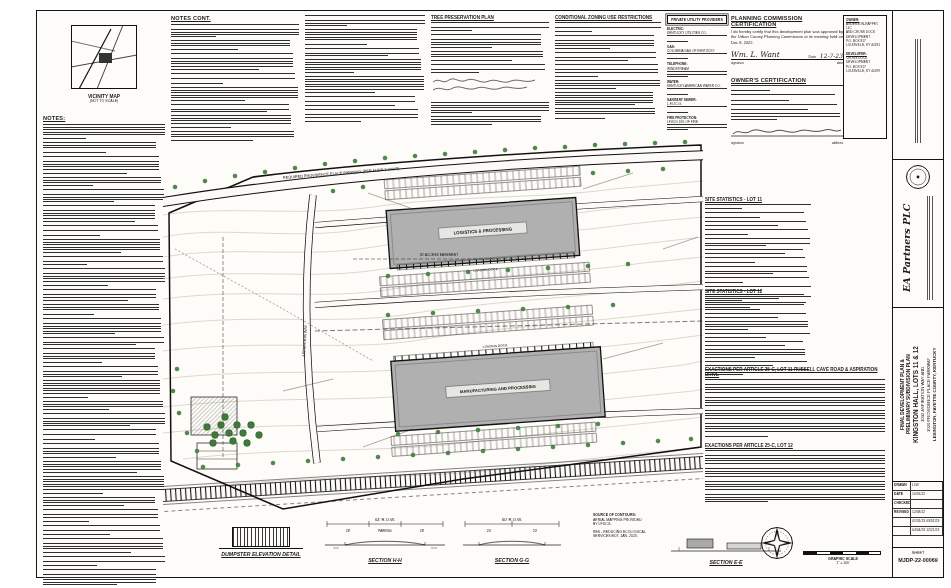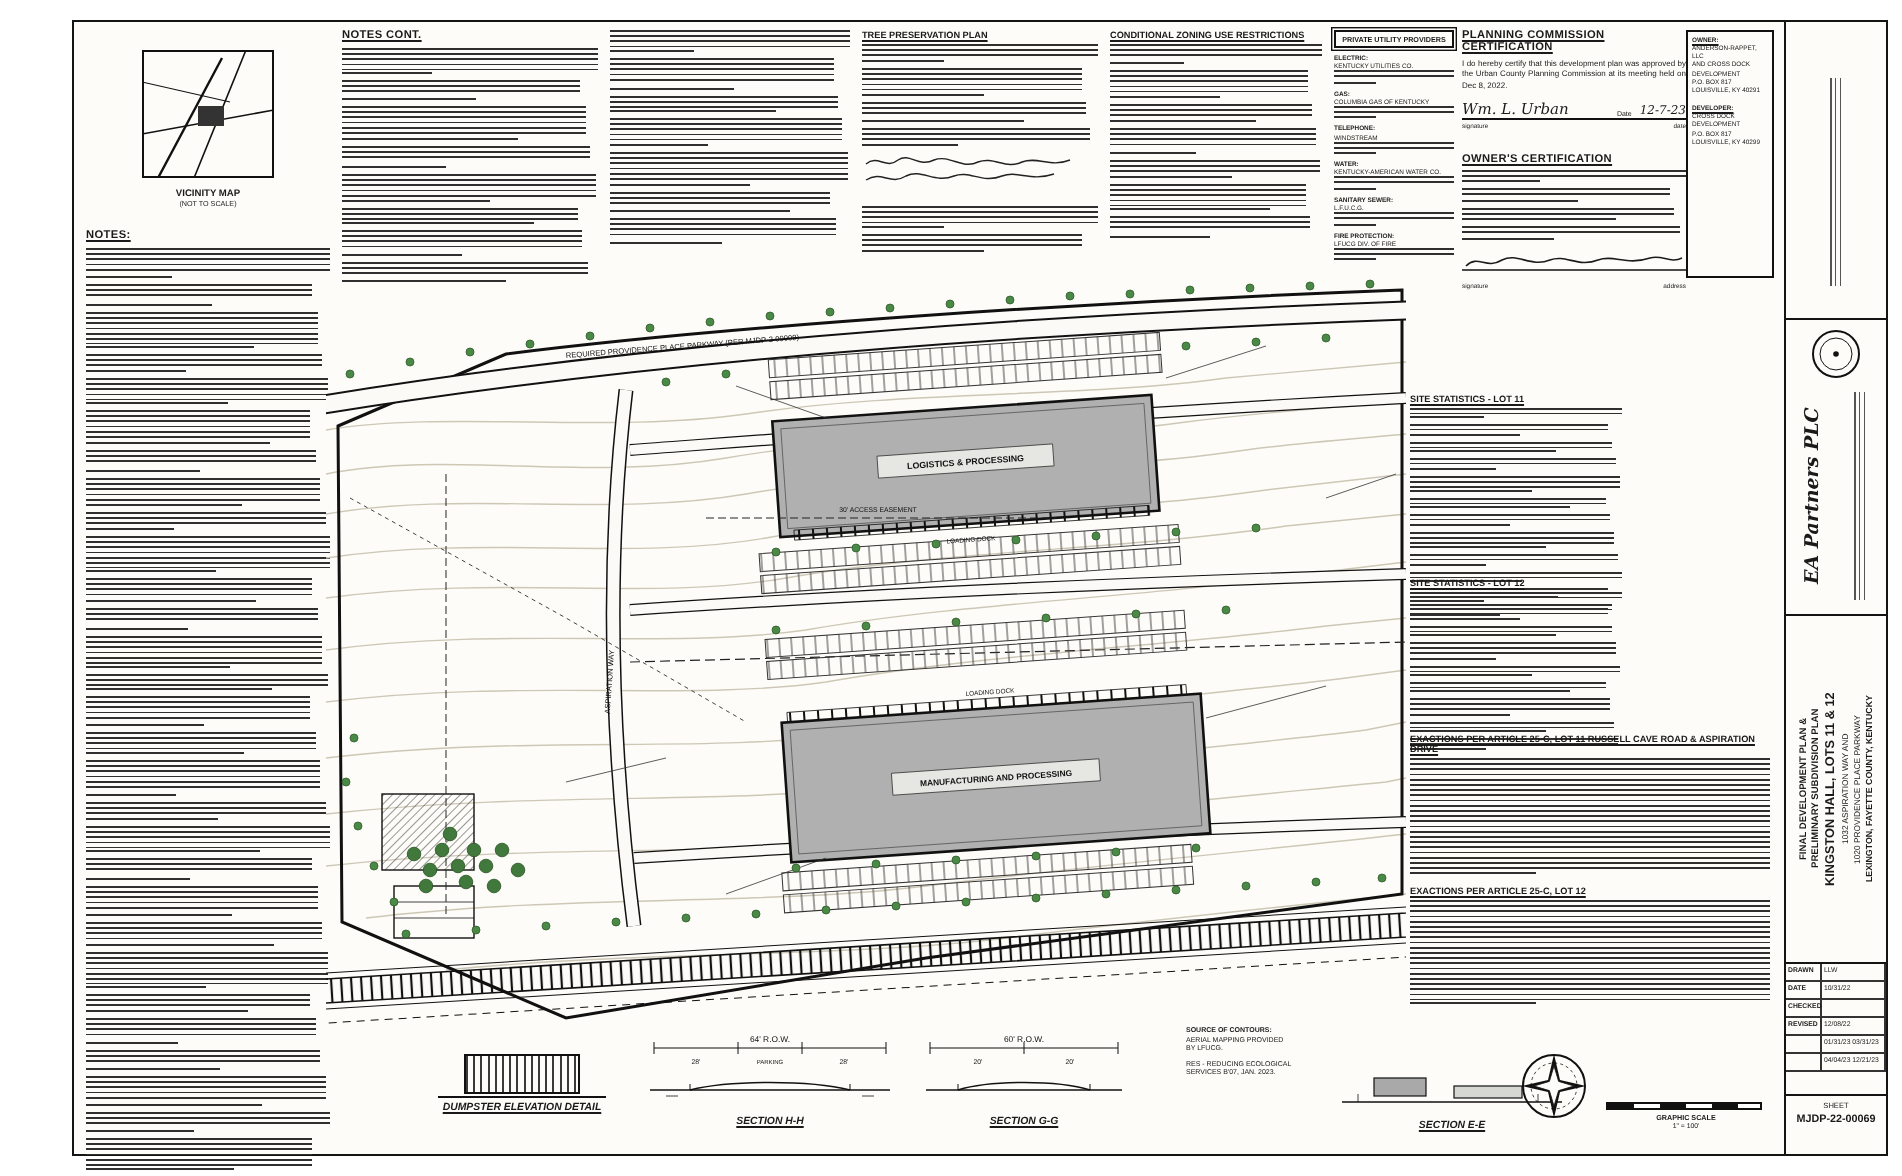--- a/index.html
+++ b/index.html
@@ -249,21 +249,21 @@
             <div class="gk" style="height: 4px; width: 100%;"></div>
             <div class="gkl" style="width: 35%;"></div>
           </div>
     </div>
   </div>
 
   <div class="b" style="left:694px;top:4px;width:112px;">
     <div class="hd">PLANNING COMMISSION CERTIFICATION</div>
     <div class="t4" style="margin-top:2px;text-align:justify;">I do hereby certify that this development plan was approved by the Urban County Planning Commission at its meeting held on Dec 8, 2022.</div>
     <div class="sigrow" style="margin-top:3px;">
-      <span class="script" style="font-size:7.5px;flex:1;">Wm. L. Urban</span>
+      <span class="script" style="font-size:7.5px;flex:1;">Wm. L. Want</span>
       <span class="t35">Date</span>
       <span class="script" style="font-size:6px;">12-7-23</span>
     </div>
     <div style="display:flex;justify-content:space-between;font-size:3.2px;margin-top:.5px;">
       <span>signature</span>
       <span>date</span>
     </div>
   </div>
 
   <div class="b" style="left:806px;top:4px;width:44px;height:124px;border:.8px solid #111;padding:2px;">

